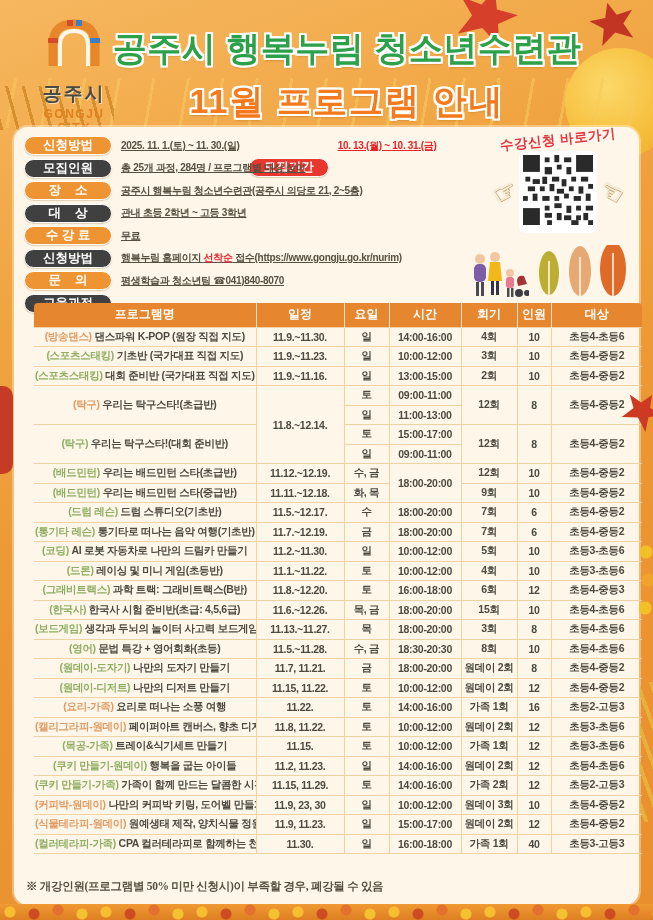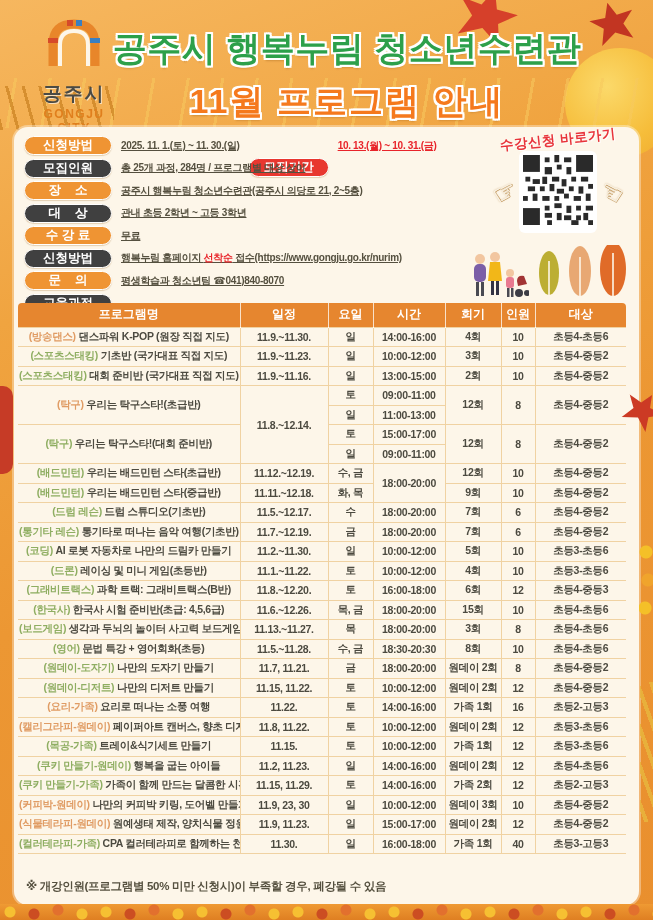--- a/index.html
+++ b/index.html
@@ -71,36 +71,36 @@
   .hand { font-size:26px; color:#fffdf4; text-shadow:0 0 2px #b98a4a,1px 1px 0 #b98a4a; line-height:1; }
   .hand.left { transform:rotate(-28deg); }
   .hand.right { transform:rotate(28deg); }
   .qr-box { background:#fff; border-radius:6px; padding:4px; }
 
   
   .deco-scene { position:absolute; right:12px; top:118px; width:170px; height:56px; display:flex;
     align-items:flex-end; justify-content:flex-end; gap:6px; }
 
   
-  table.programs { position:absolute; left:4px; top:176px; width:608px; border-collapse:collapse;
+  table.programs { position:absolute; left:20px; top:176px; width:608px; border-collapse:collapse;
     table-layout:fixed; }
   table.programs th { background:#e6862f; color:#fff; font-size:12px; font-weight:700; height:24px;
     border-left:1px solid rgba(255,255,255,.75); }
   table.programs th:first-child { border-left:none; border-radius:4px 0 0 0; }
   table.programs th:last-child { border-radius:0 4px 0 0; }
   table.programs td { border:1px solid #f0d2a2; font-size:10.5px; color:#4c4a40; text-align:center;
     height:19.5px; padding:0 1px; letter-spacing:-0.3px; font-weight:600; white-space:nowrap; overflow:hidden; }
   table.programs tr td:first-child { border-left:none; }
   table.programs tr td:last-child { border-right:none; }
   td.c-name { text-align:left; padding-left:5px; font-size:10px; letter-spacing:-0.5px; }
   .px-green { color:#8fae62; }
   .px-orange { color:#e09c64; }
 
   .footer-note { position:absolute; left:12px; top:752px; font-size:11.5px; font-weight:700;
-    color:#55503f; letter-spacing:-0.3px; }
+    color:#55503f; letter-spacing:-0.3px;font-family:Liberation Serif, serif; }
 </style>
 </head>
 <body>
 
 <div class="poster">
 
   <div class="sun"></div>
   <div class="wheat-top"></div>
   <div class="grass-bl"></div>
   <div class="leaf l1"></div>

